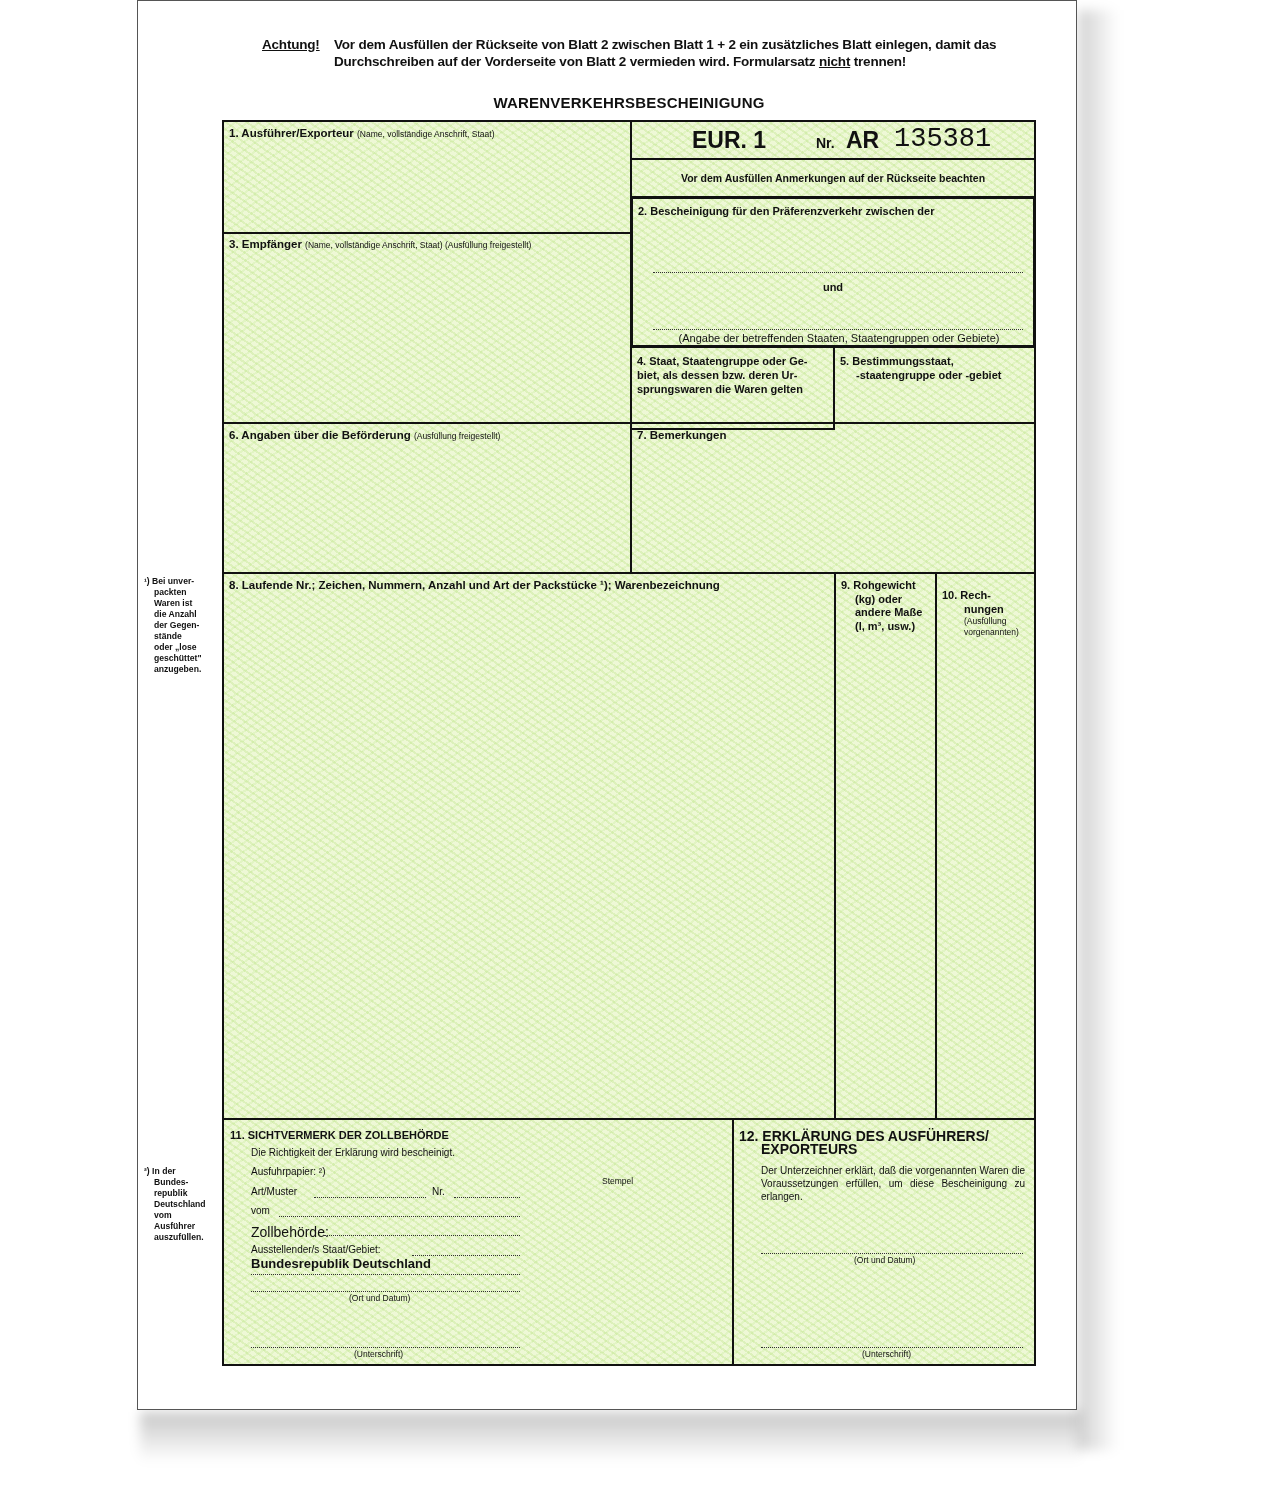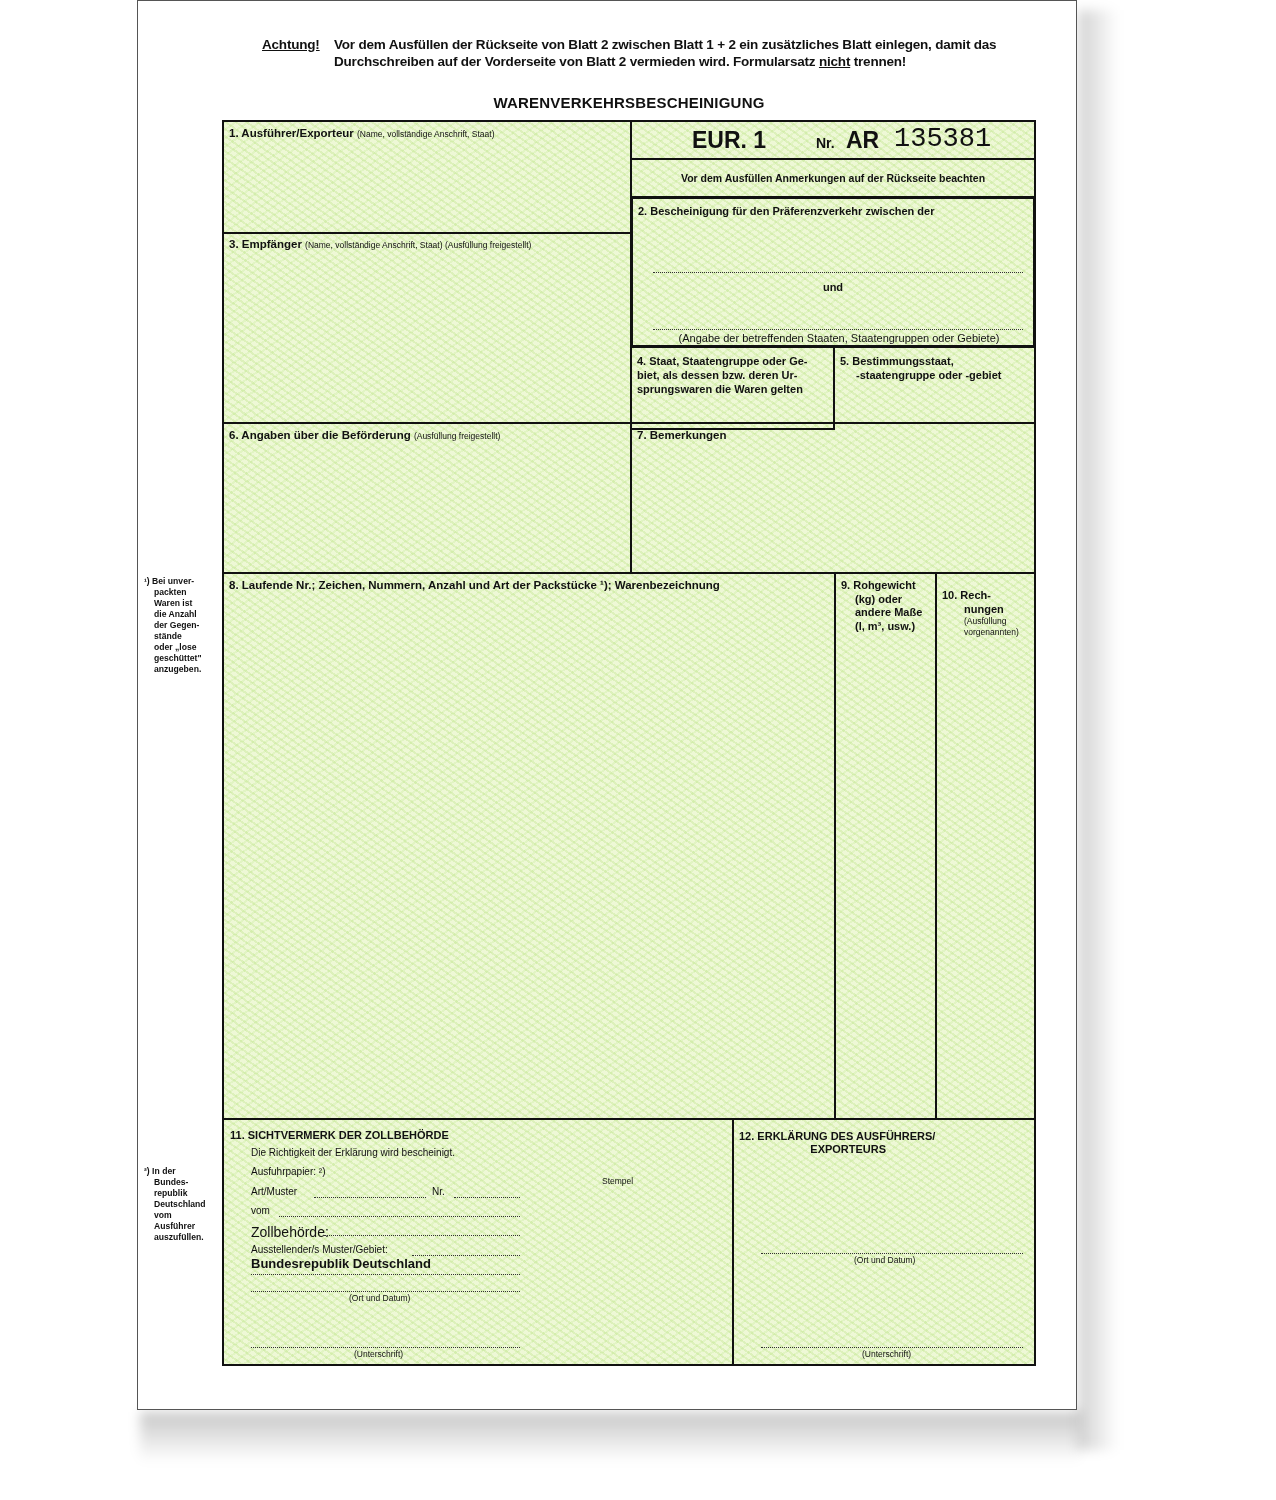--- a/index.html
+++ b/index.html
@@ -140,35 +140,36 @@
   <div class="abs" style="left:27px;top:46px;font-size:10px;">Ausfuhrpapier: ²)</div>
   <div class="abs" style="left:378px;top:56px;font-size:8.5px;">Stempel</div>
   <div class="abs" style="left:27px;top:66px;font-size:10px;">Art/Muster</div>
   <div class="dotted" style="left:90px;top:77px;width:112px;"></div>
   <div class="abs" style="left:208px;top:66px;font-size:10px;">Nr.</div>
   <div class="dotted" style="left:230px;top:77px;width:66px;"></div>
   <div class="abs" style="left:27px;top:85px;font-size:10px;">vom</div>
   <div class="dotted" style="left:55px;top:96px;width:241px;"></div>
   <div class="abs" style="left:27px;top:104px;font-size:14px;">Zollbehörde:</div>
   <div class="dotted" style="left:100px;top:115px;width:196px;"></div>
-  <div class="abs" style="left:27px;top:124px;font-size:10px;">Ausstellender/s Muster/Gebiet:</div>
+  <div class="abs" style="left:27px;top:124px;font-size:10px;">Ausstellender/s Staat/Gebiet:</div>
   <div class="dotted" style="left:188px;top:135px;width:108px;"></div>
   <div class="abs" style="left:27px;top:136px;font-size:13px;font-weight:bold;">Bundesrepublik Deutschland</div>
   <div class="dotted" style="left:27px;top:154px;width:269px;"></div>
   <div class="dotted" style="left:27px;top:171px;width:269px;"></div>
   <div class="abs" style="left:125px;top:173px;font-size:8.5px;">(Ort und Datum)</div>
   <div class="dotted" style="left:27px;top:227px;width:269px;"></div>
   <div class="abs" style="left:130px;top:229px;font-size:8.5px;">(Unterschrift)</div>
 </div>
 
 <div class="box" style="left:732px;top:1118px;width:304px;height:248px;">
-  <div class="lbl" style="left:5px;top:10px;font-size:11px;line-height:13px;text-align:center;">
+  <div class="lbl" style="left:5px;top:10px;font-size:14px;line-height:13px;">
     <div>12. ERKLÄRUNG DES AUSFÜHRERS/</div>
     <div style="padding-left:22px;">EXPORTEURS</div>
   </div>
+  <div class="abs" style="left:27px;top:44px;width:264px;font-size:10px;line-height:13px;text-align:justify;">Der Unterzeichner erklärt, daß die vorgenannten Waren die Voraussetzungen erfüllen, um diese Bescheinigung zu erlangen.</div>
   <div class="dotted" style="left:27px;top:133px;width:262px;"></div>
   <div class="abs" style="left:120px;top:135px;font-size:8.5px;">(Ort und Datum)</div>
   <div class="dotted" style="left:27px;top:227px;width:262px;"></div>
   <div class="abs" style="left:128px;top:229px;font-size:8.5px;">(Unterschrift)</div>
 </div>
 
 <div class="fn" style="left:144px;top:576px;">
   <div>¹) Bei unver-</div>
     <div style="padding-left:10px;">packten</div>
   <div style="padding-left:10px;">Waren ist</div>

